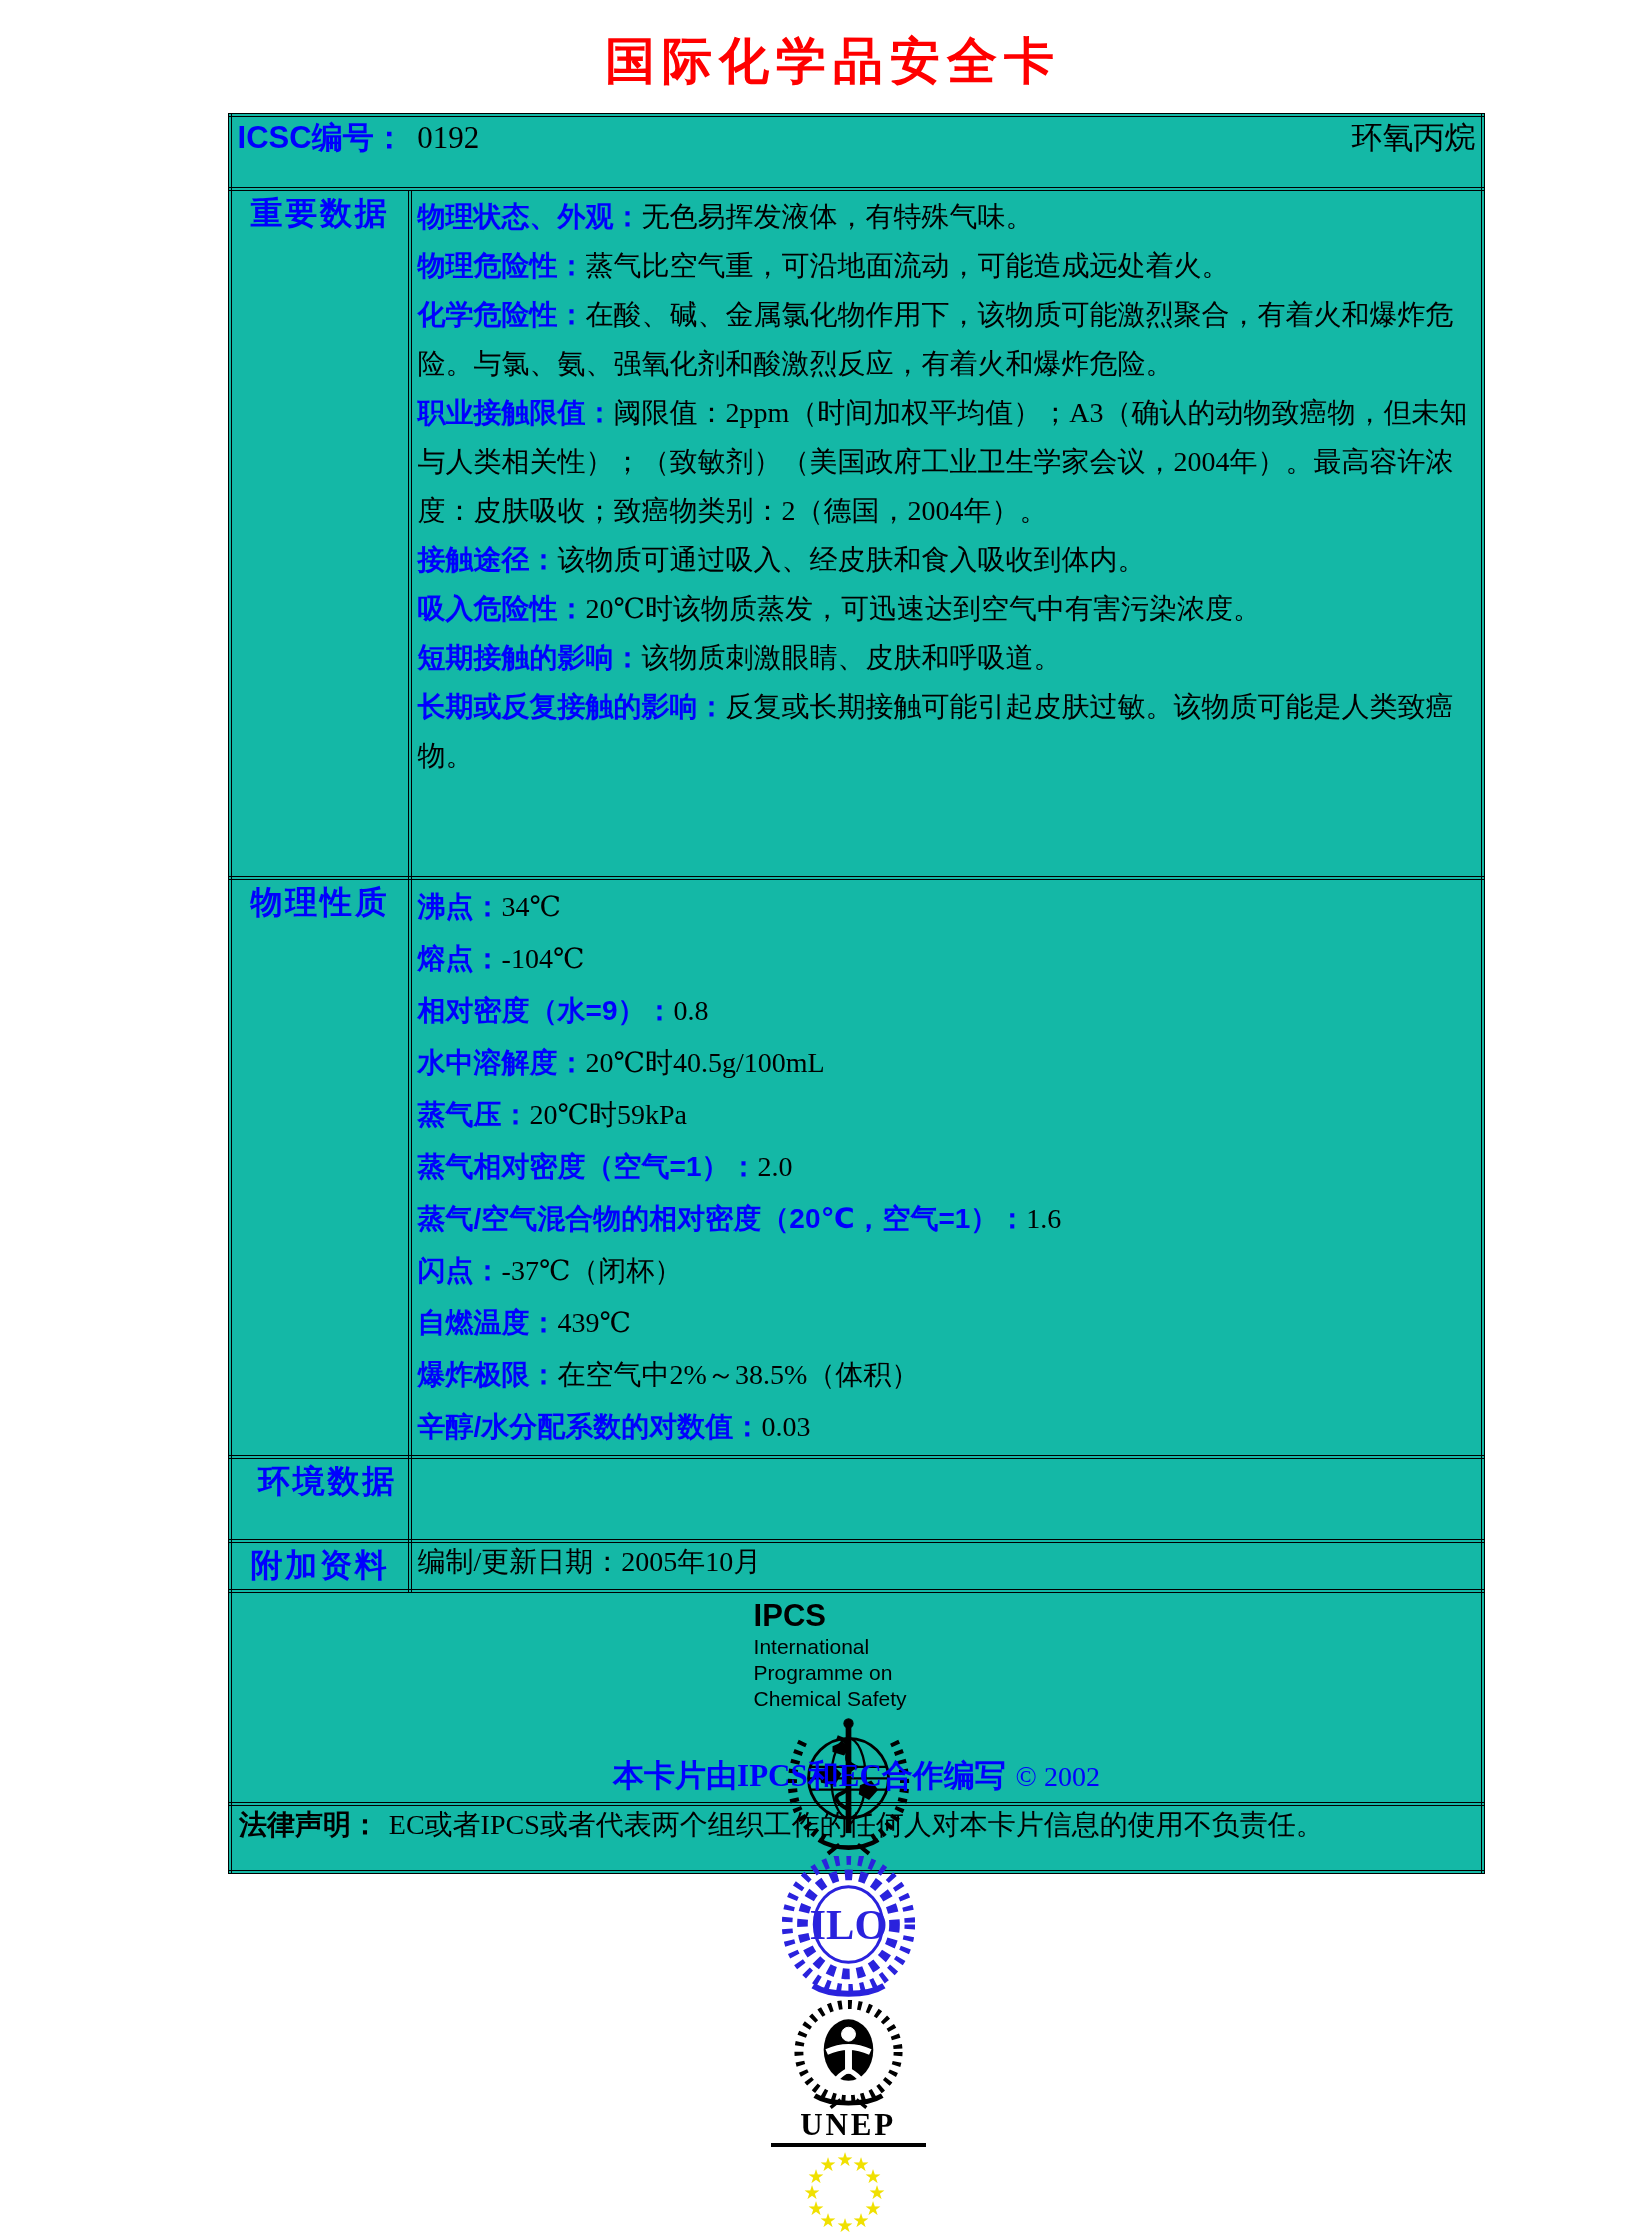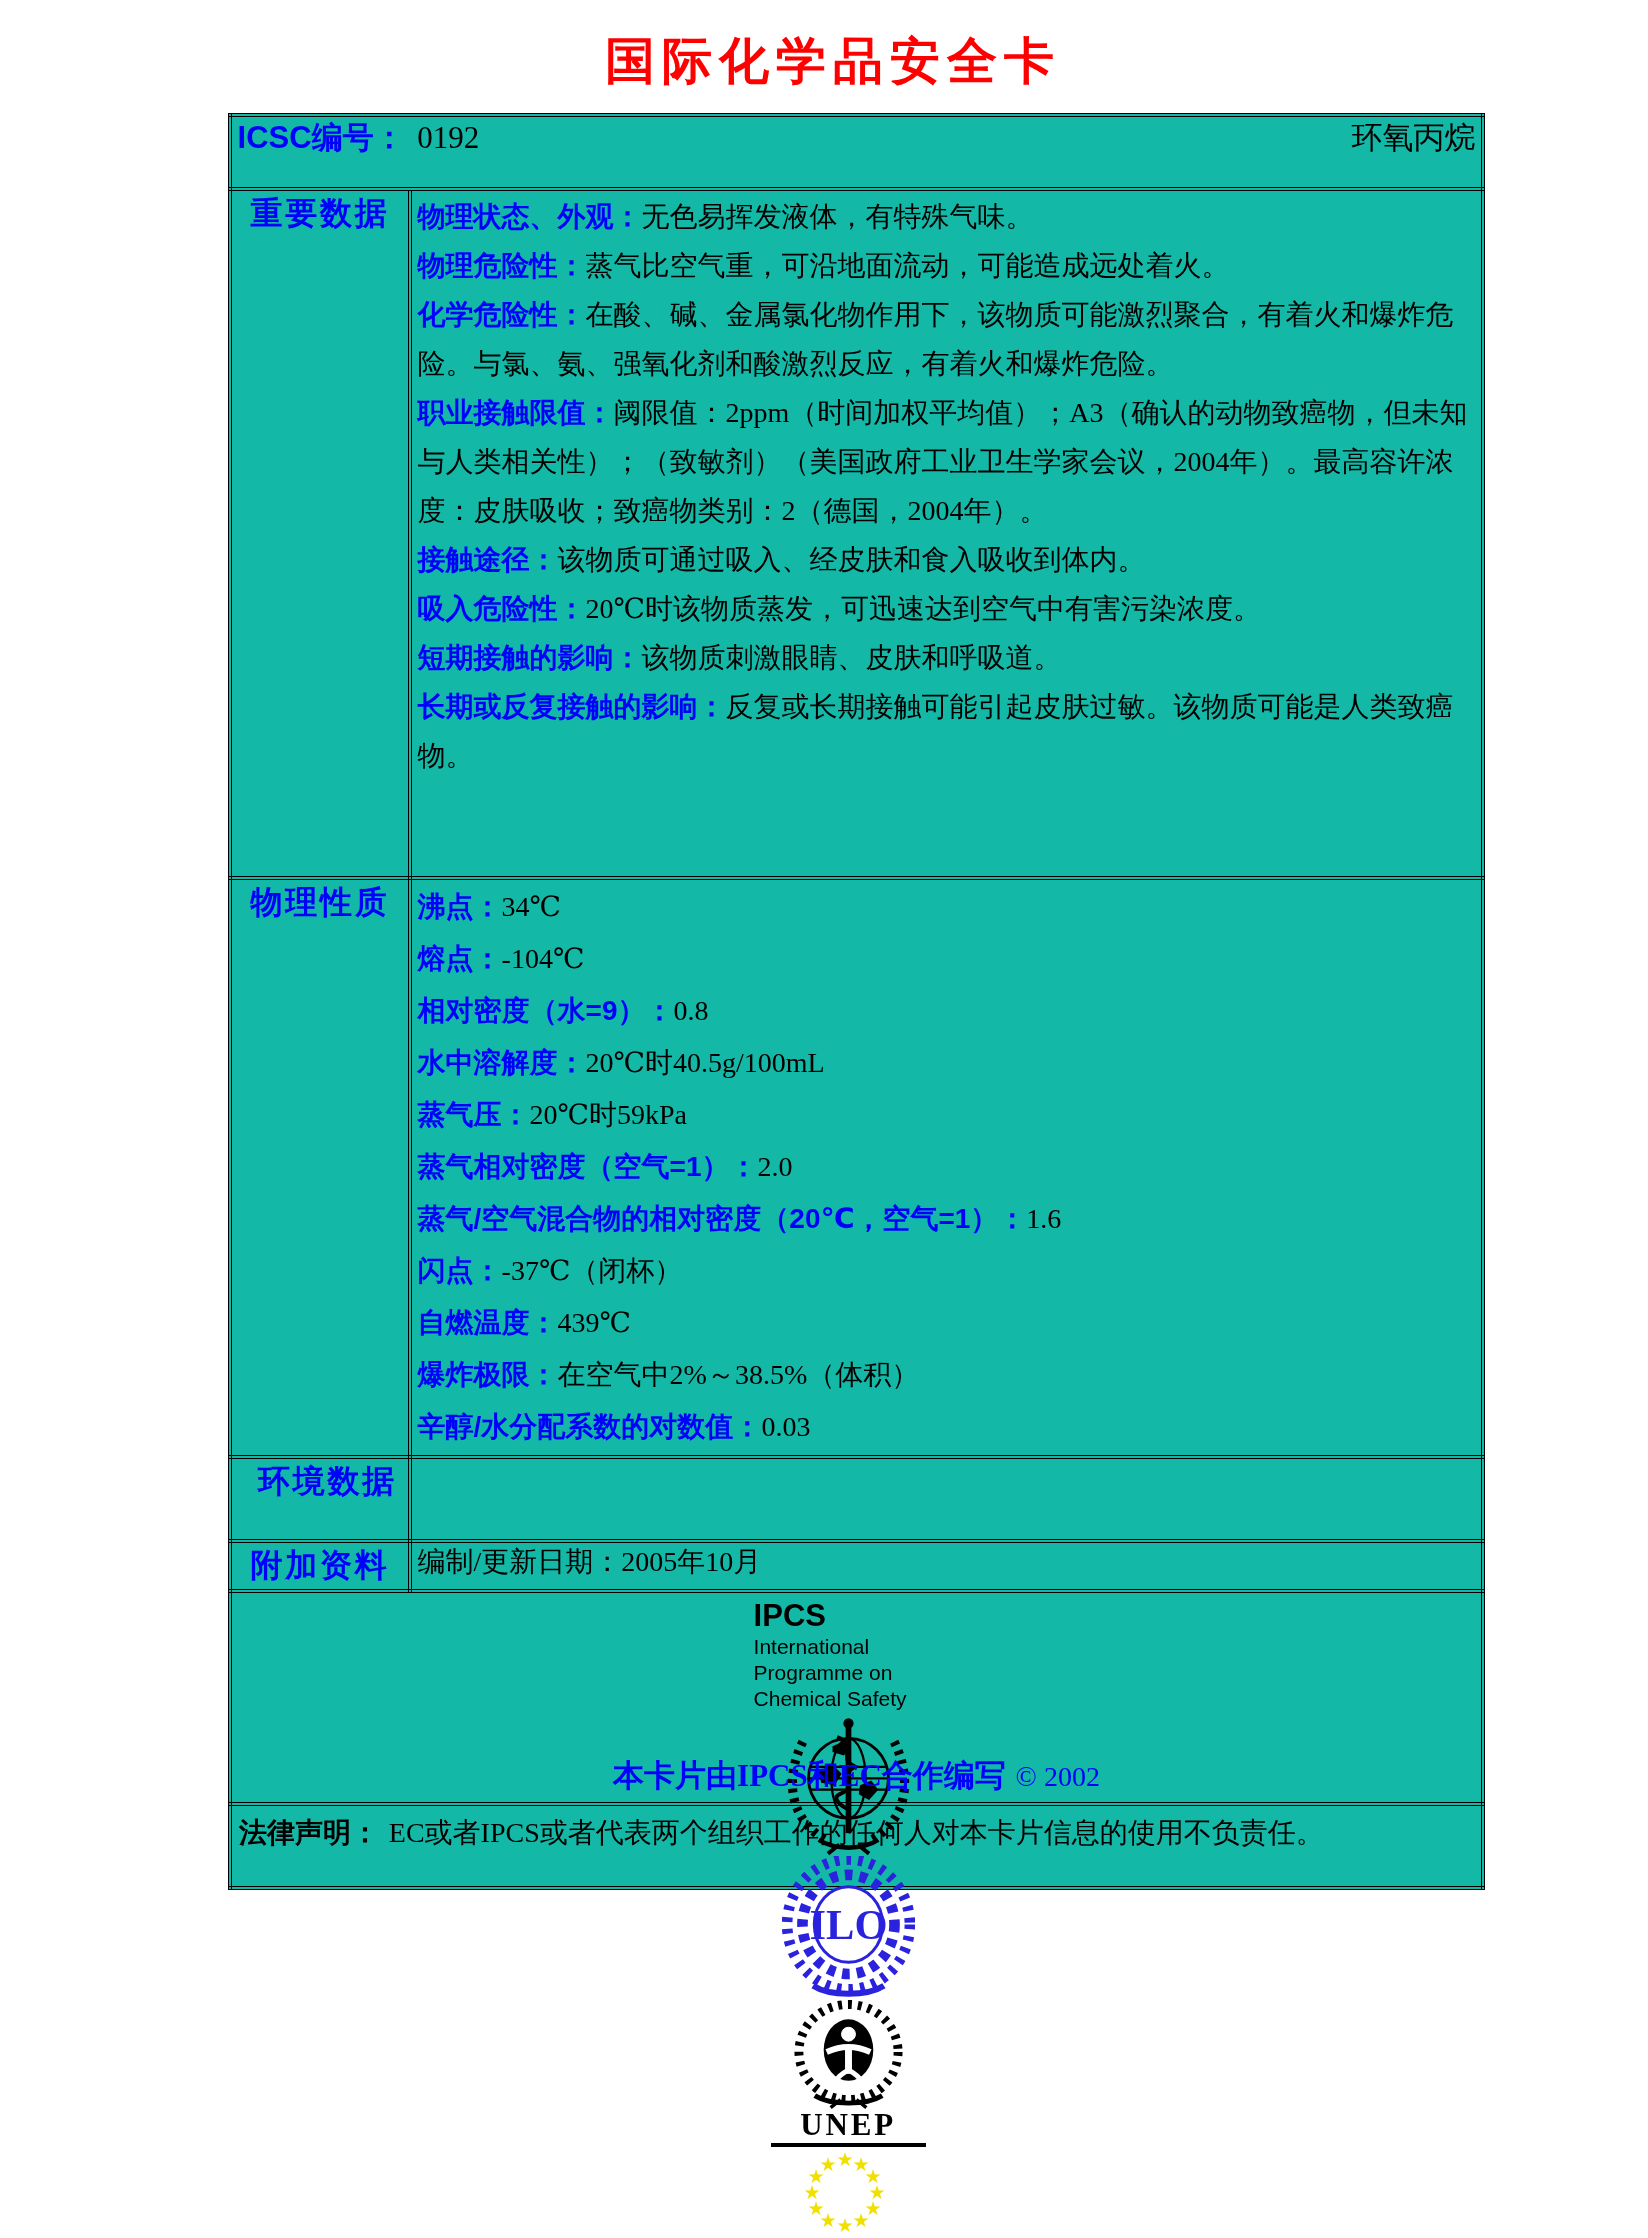--- a/index.html
+++ b/index.html
@@ -46,21 +46,21 @@
   .ipcs-sub{font-size:21px;line-height:26px;}
   .logo-box{display:flex;flex-direction:column;align-items:center;}
   .unep-word{font-family:"Liberation Serif","DejaVu Serif",serif;font-weight:bold;font-size:31px;letter-spacing:2.8px;margin-top:-4.2px;}
   .eu-flag{position:relative;width:151px;height:101px;border:2.1px solid #000;}
   .eu-flag .star{position:absolute;font-size:19px;line-height:19px;}
   .caption-line{
     text-align:center;font-size:31px;font-weight:bold;margin-top:9.8px;
     font-family:"Liberation Serif","DejaVu Serif",serif;
   }
   .caption-suffix{font-weight:normal;font-size:28px;margin-left:9.8px;}
-  td.legal-cell{height:64px;vertical-align:middle;padding:8px 7px;font-size:28px;}
+  td.legal-cell{height:64px;vertical-align:middle;padding:0 7px;font-size:28px;}
   .legal-cell .lbl{margin-right:9.8px;}
 </style>
 </head>
 <body>
 
 <div class="page-title" style="color:#FF0000;">国际化学品安全卡</div>
 
 <table class="card">
   <colgroup>
       <col style="width:180px">

